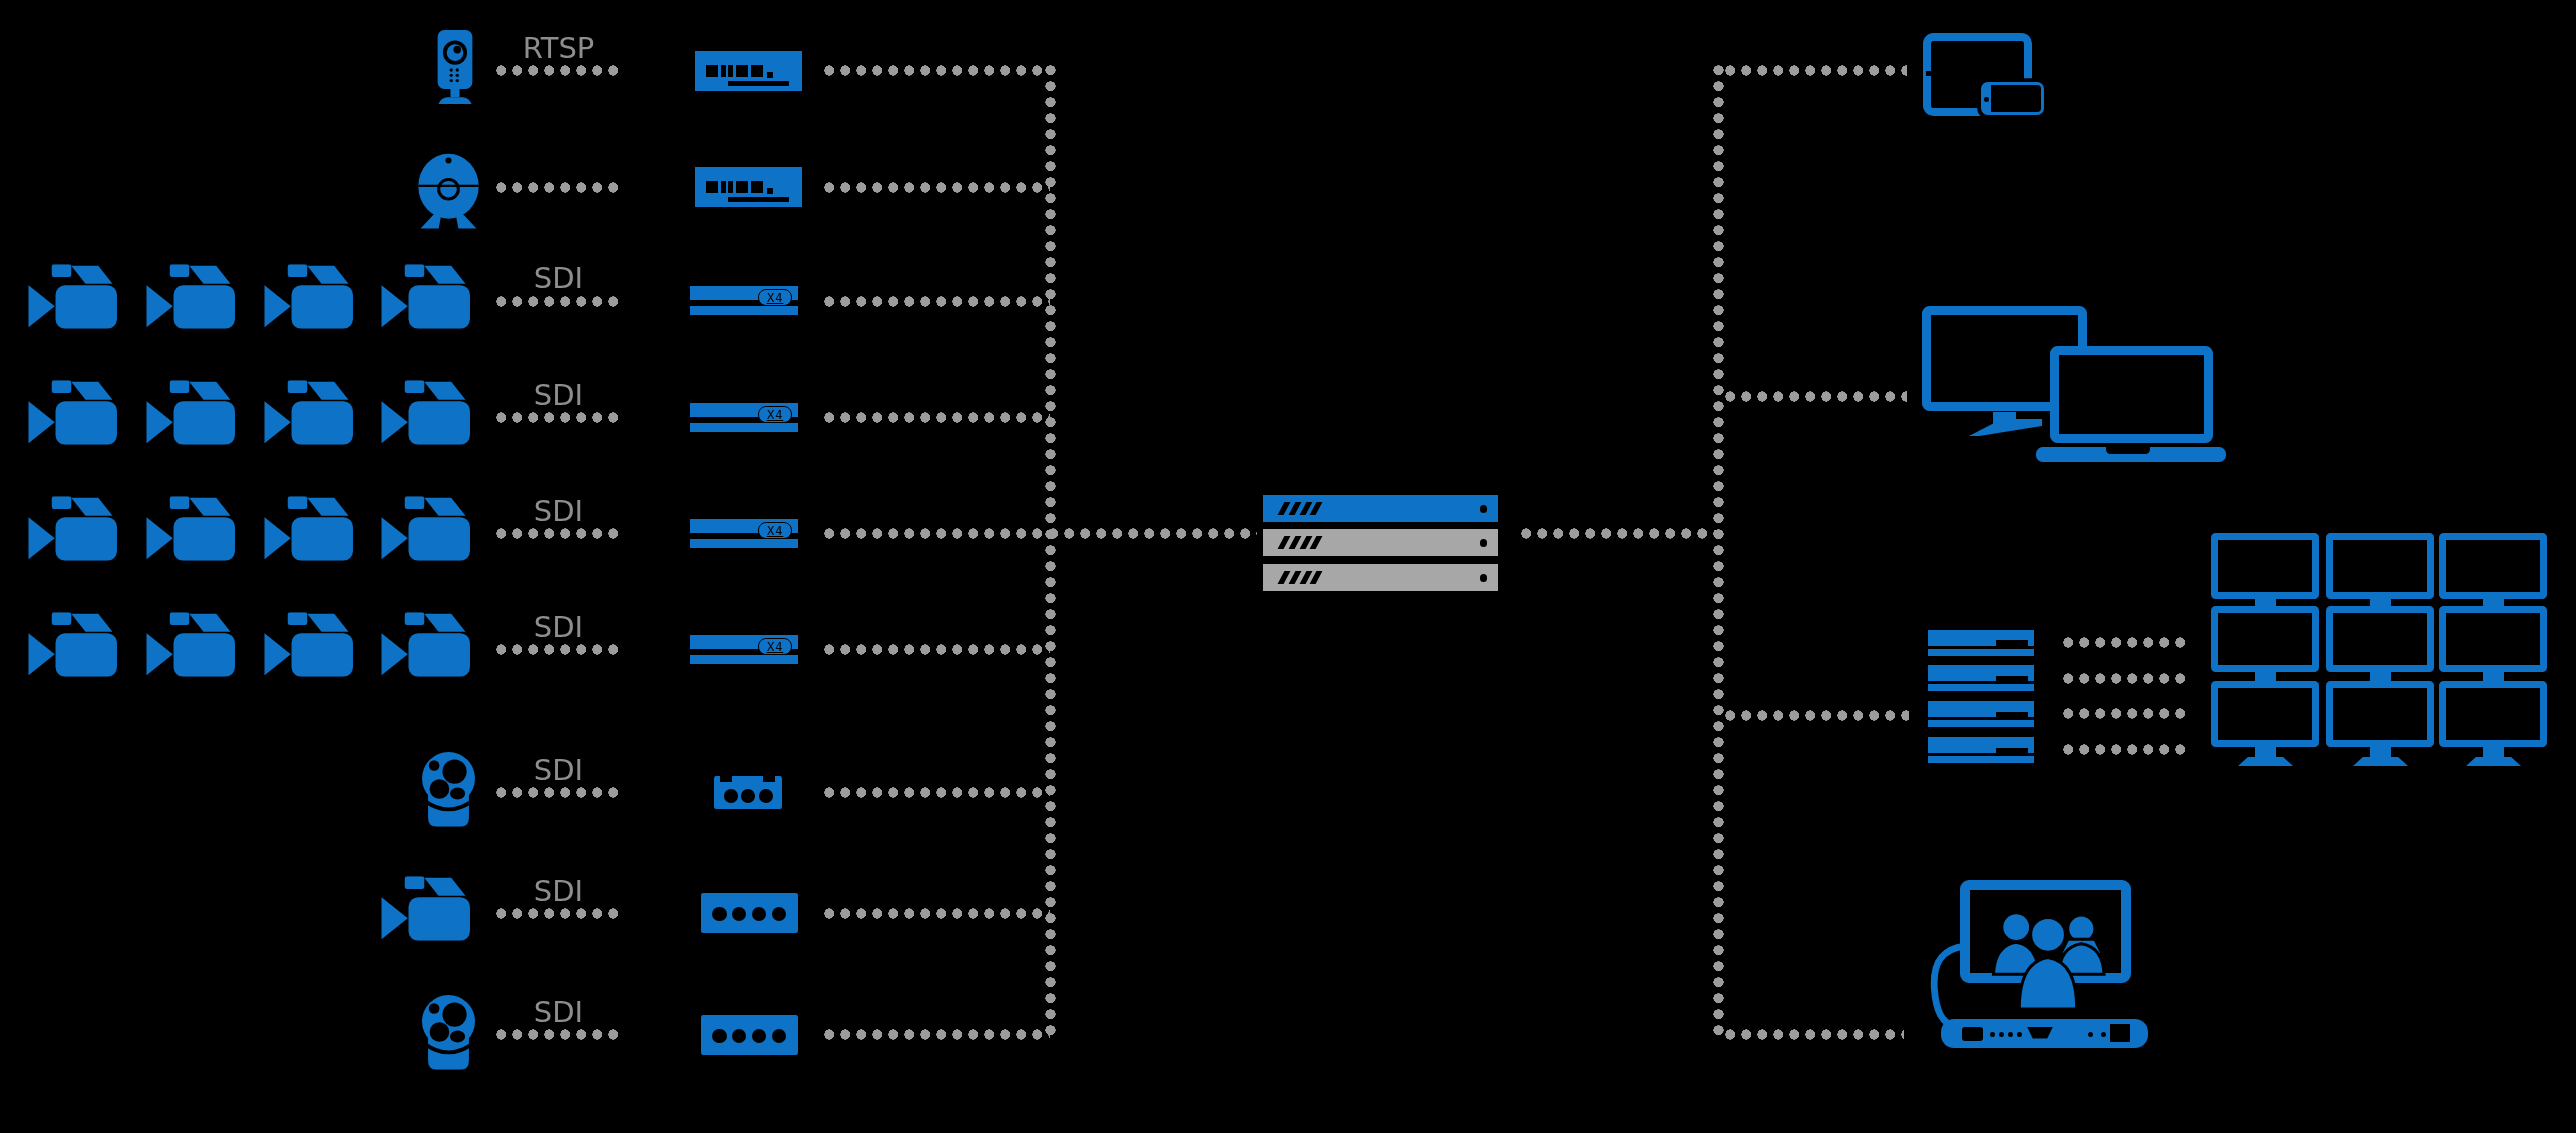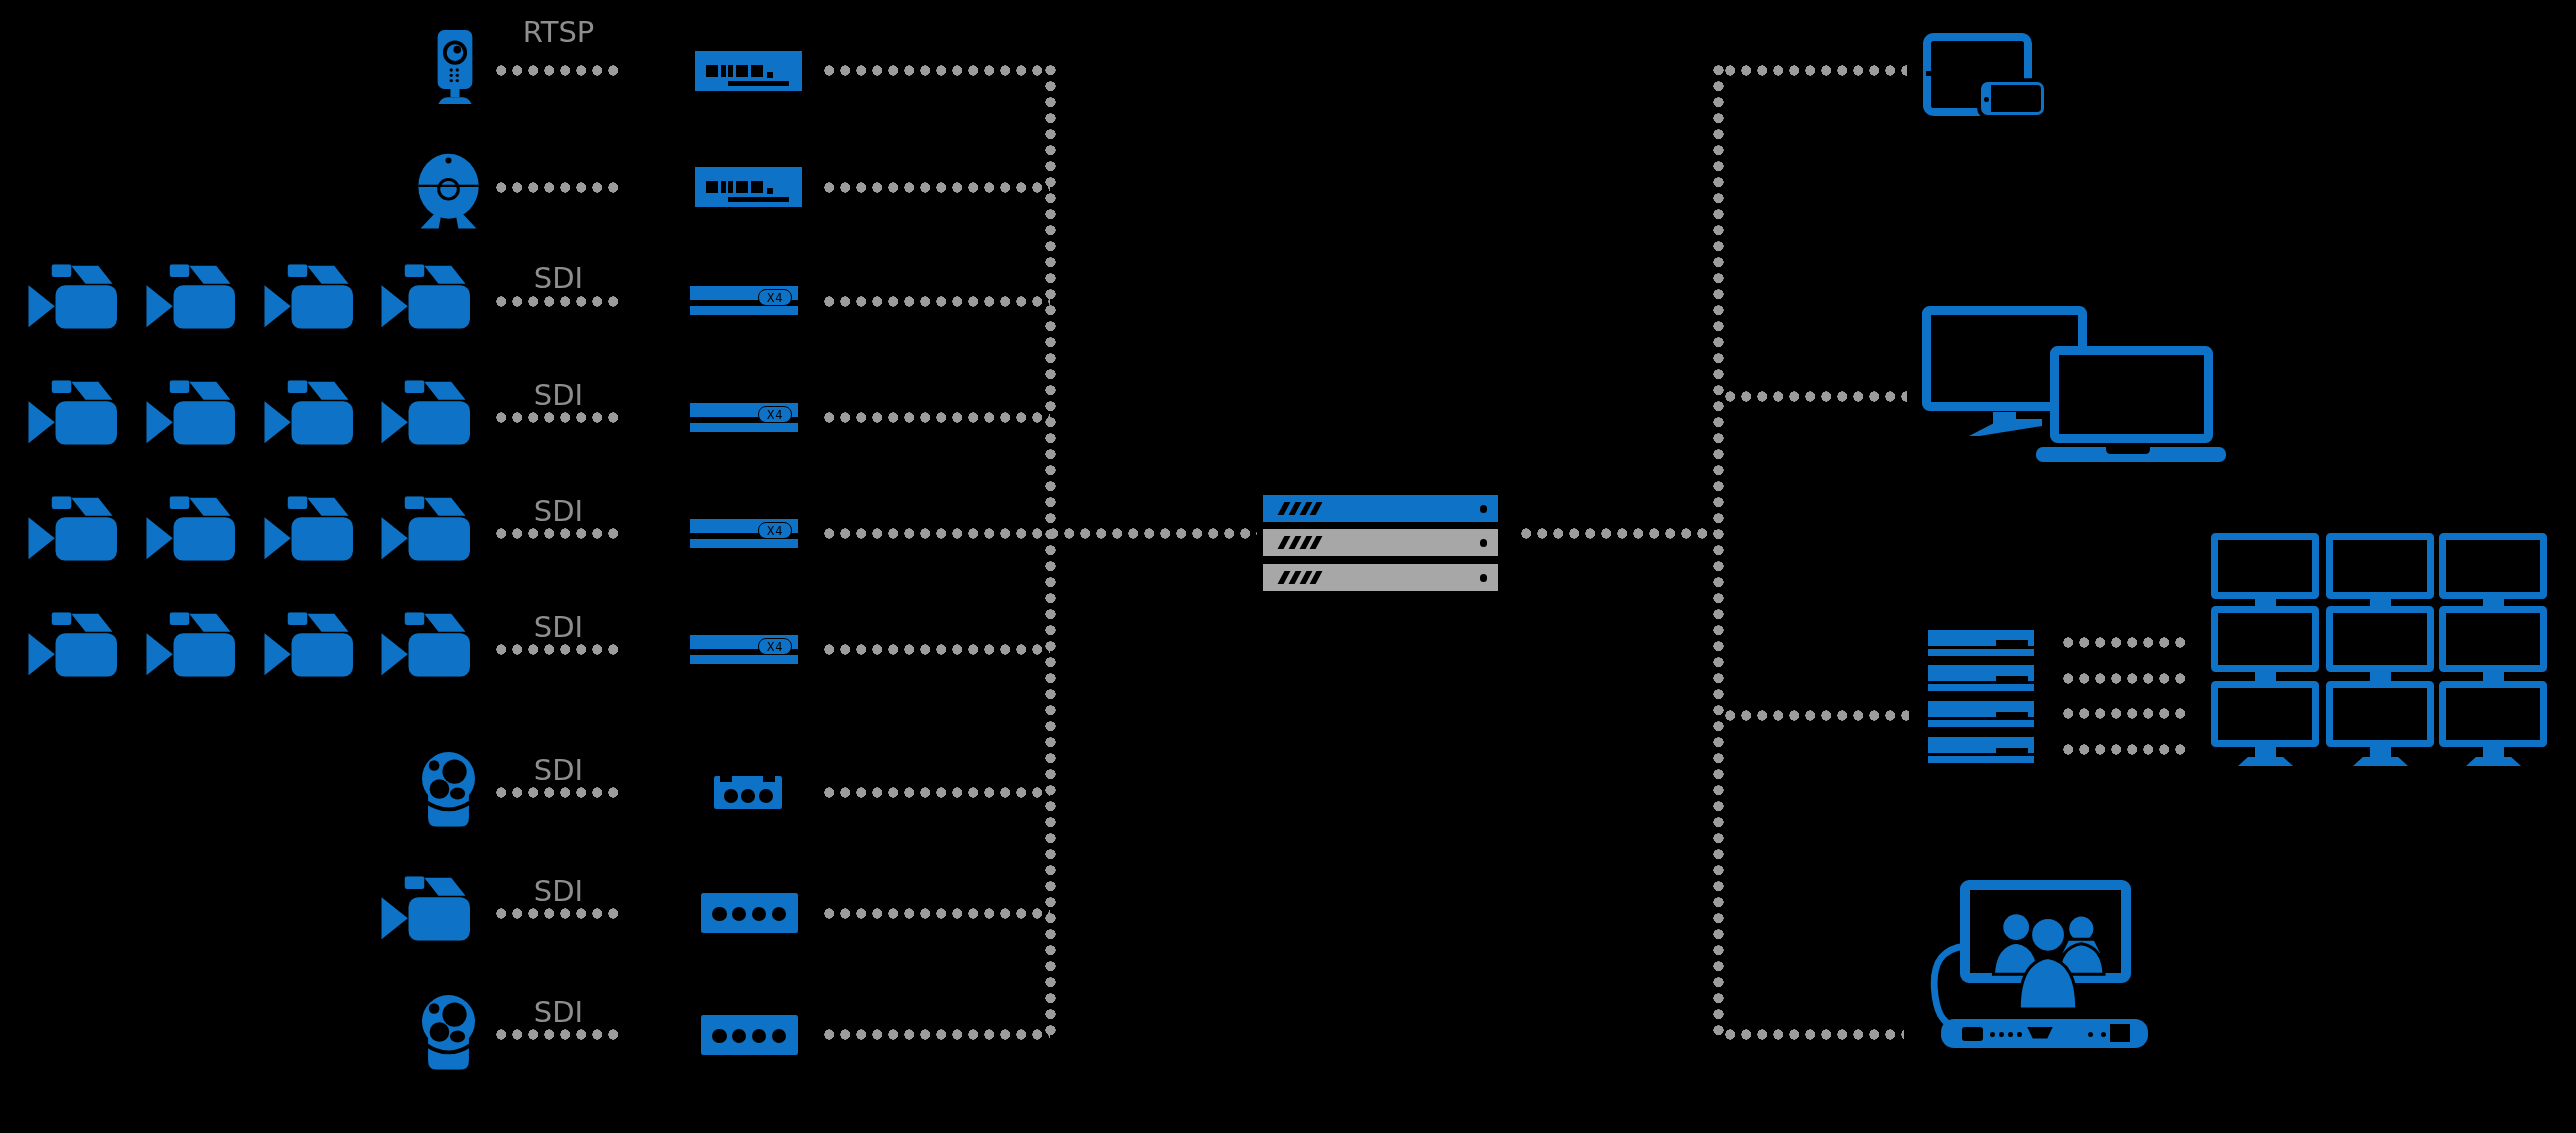--- a/index.html
+++ b/index.html
@@ -20,21 +20,21 @@
       background-size:10.6px 16px;background-repeat:repeat-y;}
   
   .plabel{position:absolute;width:137px;left:490px;text-align:center;font-size:29px;color:var(--txt);}
   
   .devbox{position:absolute;background:var(--blue);}
   .cut{position:absolute;background:#000;}
   .x4dev .bar-top{position:absolute;left:0;top:0;width:108px;height:13.7px;background:var(--blue);}
   .x4dev .bar-bot{position:absolute;left:0;top:20px;width:108px;height:9px;background:var(--blue);}
   .x4badge{position:absolute;left:68px;top:3px;width:32px;height:15px;background:var(--blue);
            border:1.5px solid #000;border-radius:8px;color:#000;font-size:11.4px;letter-spacing:0.8px;
-           display:flex;align-items:center;justify-content:center;}
+           display:flex;align-items:center;justify-content:center;text-decoration:underline;}
   .hole{position:absolute;background:#000;border-radius:50%;}
   
   .rack{position:absolute;left:1263px;width:235px;height:27px;}
   .rack .sl{position:absolute;top:6.8px;width:6px;height:13px;background:#000;transform:skewX(-28deg);}
   .rack .led{position:absolute;right:10.6px;top:10px;width:7.6px;height:7.6px;border-radius:50%;background:#000;}
   
   .screenbox{position:absolute;background:#000;border:9px solid var(--blue);border-radius:7.6px;}
   .stack-bar{position:absolute;left:1928px;width:106px;background:var(--blue);}
   .wall-cell{position:absolute;width:94px;height:52px;background:#000;border:7.6px solid var(--blue);border-radius:4.6px;}
   .wall-neck{position:absolute;width:21px;background:var(--blue);}
@@ -97,21 +97,21 @@
           <circle cx="84" cy="38" r="23"></circle>
           <path d="M46,136 Q46,74 84,68 Q122,74 122,136 Z"></path>
         </g>
       </symbol>
     </defs>
   </svg>
 
   <svg class="icon" style="left:435px;top:30px" width="40" height="74" viewBox="0 0 52 98">
       <use href="#sym-ipcam"></use>
     </svg>
-  <div class="plabel" style="top:15px">RTSP</div>
+  <div class="plabel" style="top:31px">RTSP</div>
   <div class="dh" style="left:496px;top:65px;width:125px"></div>
   <div class="devbox" style="left:695px;top:51px;width:107px;height:40px">
     <div class="cut" style="left:10.6px;top:13.7px;width:12px;height:12px"></div>
     <div class="cut" style="left:26px;top:13.7px;width:4.6px;height:12px"></div>
     <div class="cut" style="left:33px;top:13.7px;width:4.6px;height:12px"></div>
     <div class="cut" style="left:41px;top:13.7px;width:12px;height:12px"></div>
     <div class="cut" style="left:56px;top:13.7px;width:12px;height:12px"></div>
     <div class="cut" style="left:72px;top:20.5px;width:6px;height:6px"></div>
     <div class="cut" style="left:33px;top:30px;width:61px;height:5.3px"></div>
   </div>

